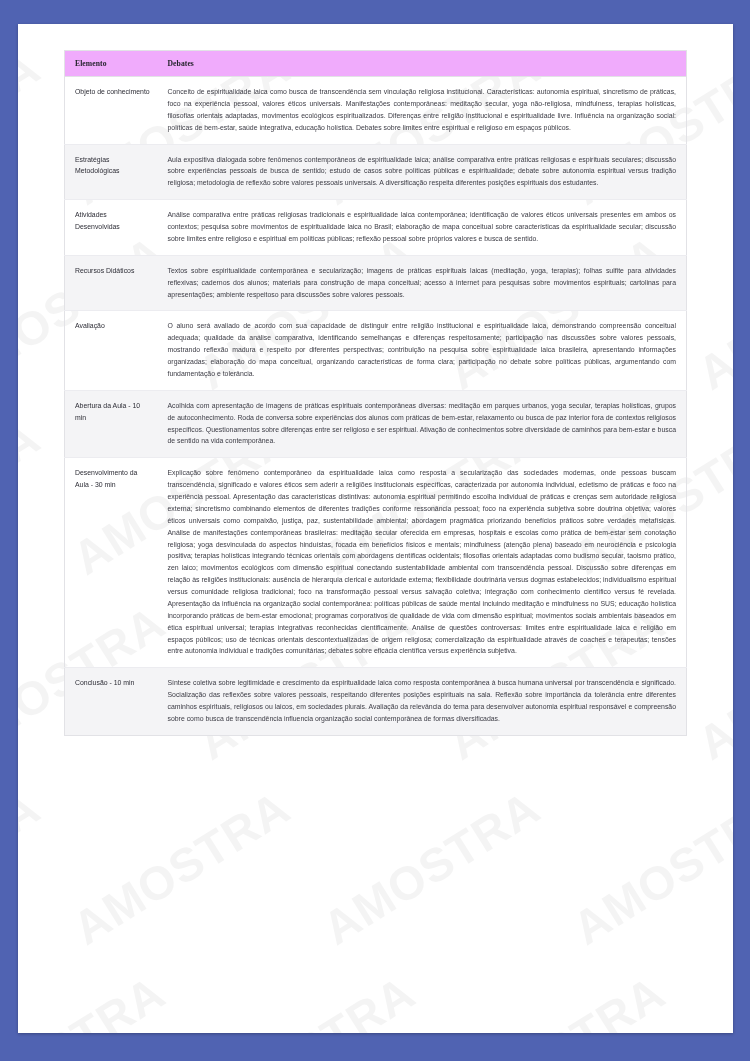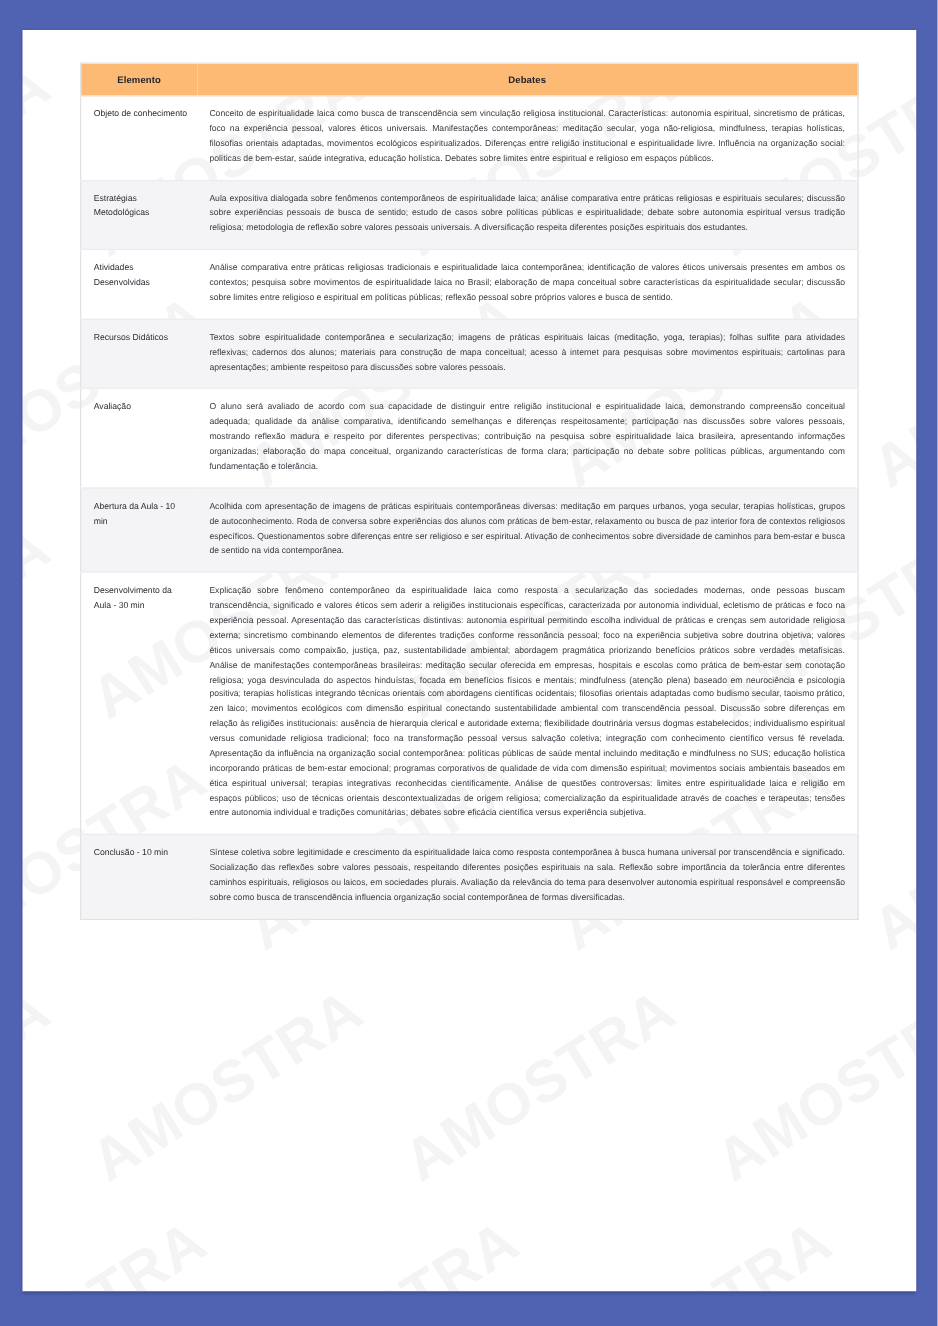--- a/index.html
+++ b/index.html
@@ -68,28 +68,29 @@
   }
 
   
   .fact-table {
     width: 100%;
     border-collapse: collapse;
     border: 1px solid #e2e2e6;
     table-layout: fixed;
   }
   .fact-table thead th {
-    background: #fdba74;
+    background: #f0abfc;
     border-bottom: 1px solid #e2e2e6;
-    text-align: center;
+    text-align: left;
     font-size: 7.6px;
     font-weight: 700;
     color: #23232b;
     padding: 8px 10px 8px 10px;
     letter-spacing: 0.1px;
+    font-family: Liberation Serif, serif;
   }
   .fact-table th.col-el { width: 93px; }
   .fact-table th.col-de { width: auto; }
 
   .fact-table tbody td {
     vertical-align: top;
     font-size: 6.9px;
     line-height: 1.72;
     color: #3b3b44;
     padding: 9px 10px 10px 10px;

